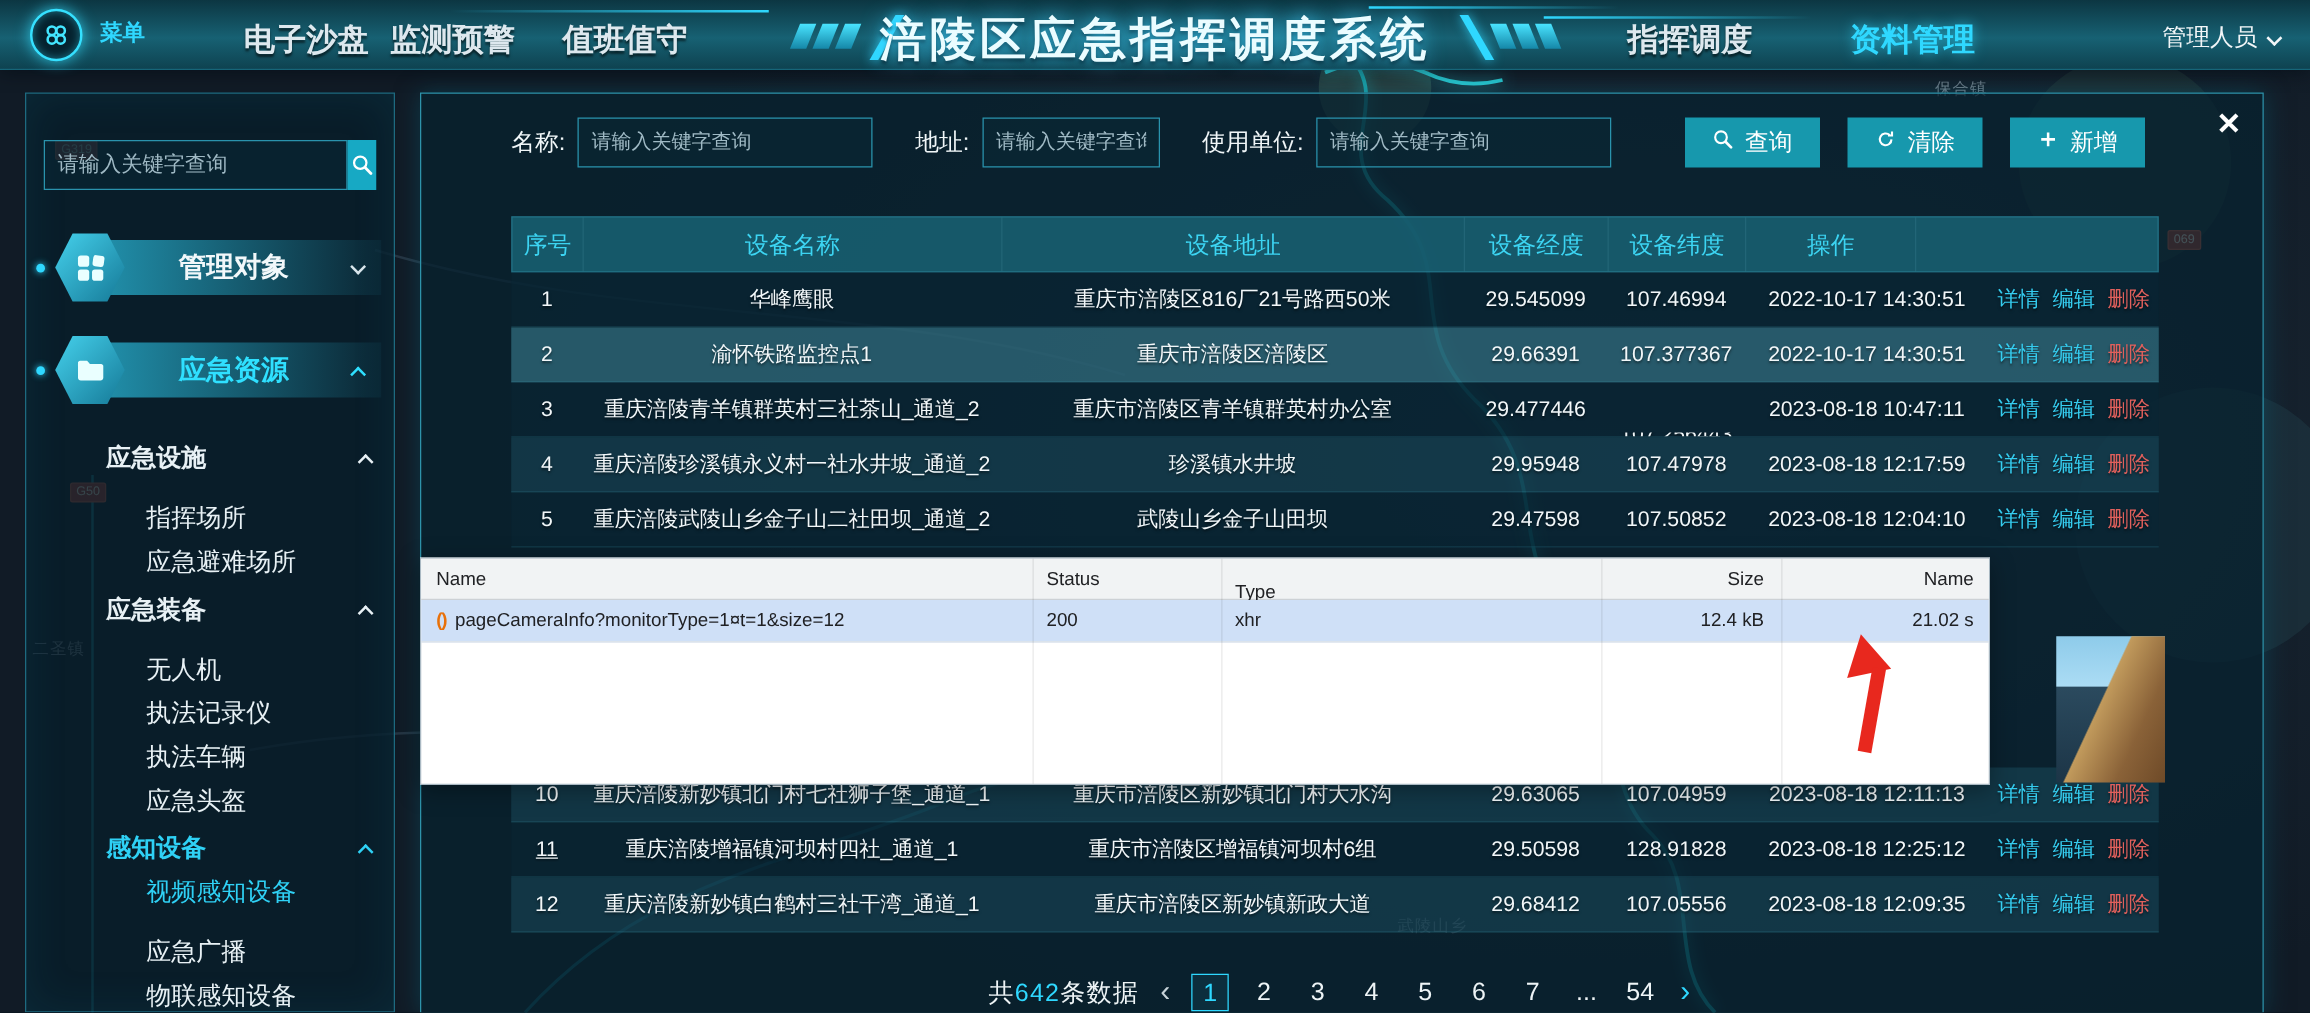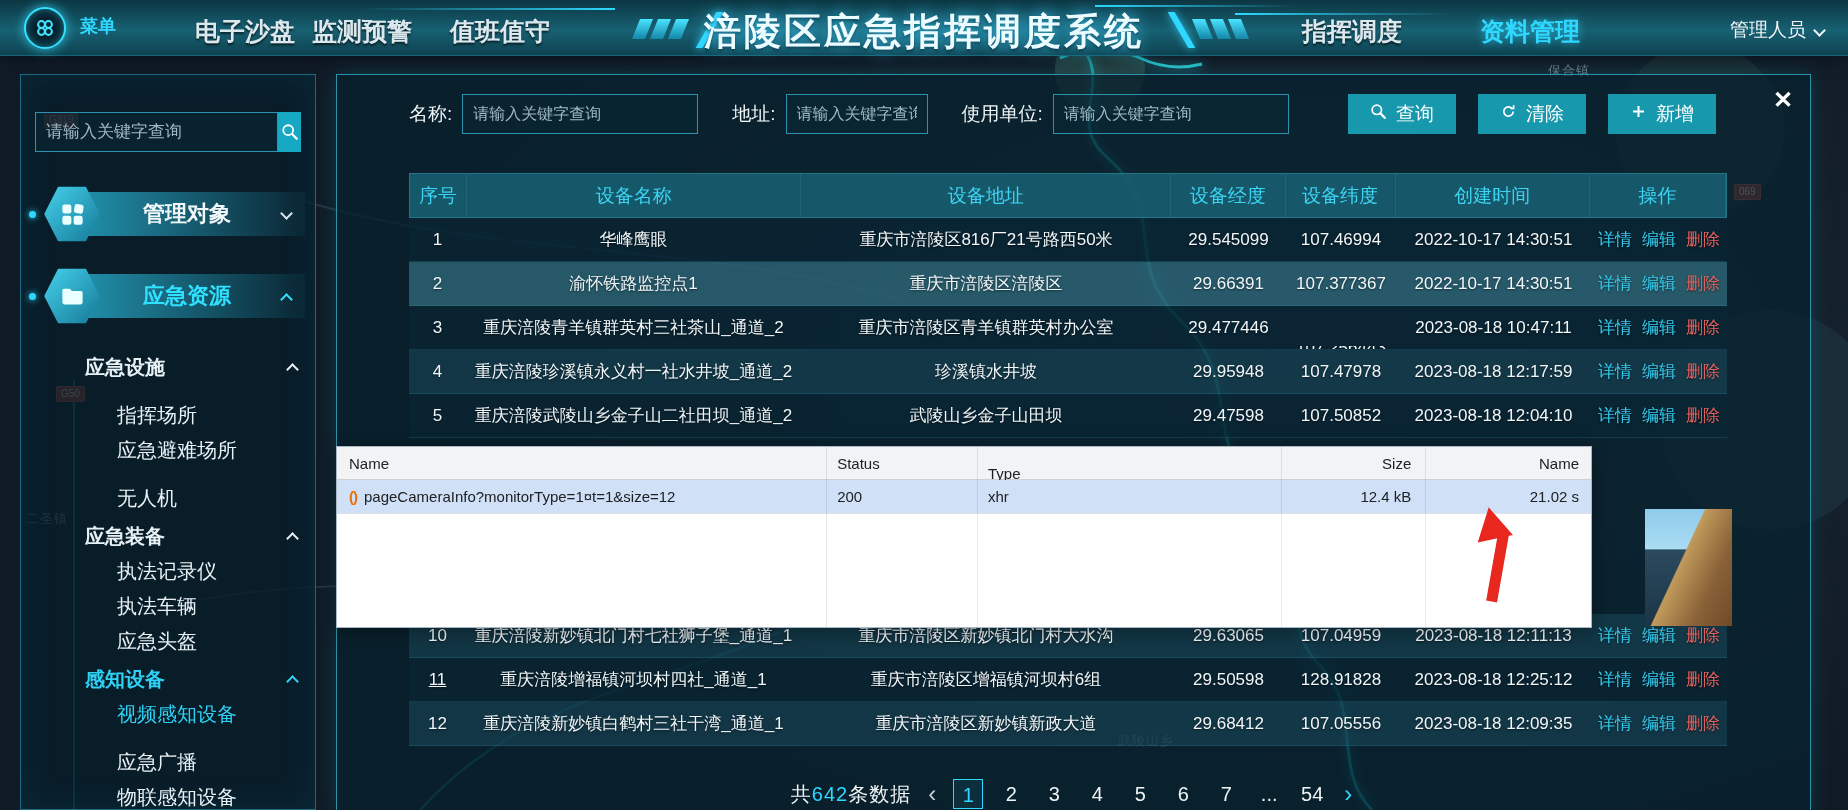--- a/index.html
+++ b/index.html
@@ -232,22 +232,22 @@
             <svg viewBox="0 0 24 24" width="27" height="27">
               <path fill="#eaffff" d="M3 6.5C3 5.7 3.7 5 4.5 5h5l2 2.2h8c.8 0 1.5.7 1.5 1.5V17c0 1.1-.9 2-2 2H5c-1.1 0-2-.9-2-2z"></path>
             </svg>
           </span>
     <span class="b-label">应急资源</span>
     <span class="chev up"></span>
         </div>
         <div class="tree-item lvl1"><span>应急设施</span><span class="chev up"></span></div>
         <div class="tree-item lvl2 first-child"><span>指挥场所</span></div>
         <div class="tree-item lvl2"><span>应急避难场所</span></div>
+        <div class="tree-item lvl1"><span>应急装备</span><span class="chev up"></span></div>
         <div class="tree-item lvl2 first-child"><span>无人机</span></div>
-        <div class="tree-item lvl1"><span>应急装备</span><span class="chev up"></span></div>
         <div class="tree-item lvl2"><span>执法记录仪</span></div>
         <div class="tree-item lvl2"><span>执法车辆</span></div>
         <div class="tree-item lvl2"><span>应急头盔</span></div>
         <div class="tree-item lvl1 active"><span>感知设备</span><span class="chev up"></span></div>
         <div class="tree-item lvl2 active"><span>视频感知设备</span></div>
         <div class="tree-item lvl2 first-child"><span>应急广播</span></div>
         <div class="tree-item lvl2"><span>物联感知设备</span></div>
       </div>
   </aside>
 
@@ -289,21 +289,20 @@
           </button>
         </div>
       </div>
     <div class="table" id="table">
         <div class="thead">
           <div class="cell" style="width: 57px;">序号</div>
           <div class="cell" style="width: 335px;">设备名称</div>
           <div class="cell" style="width: 370px;">设备地址</div>
           <div class="cell" style="width: 115px;">设备经度</div>
           <div class="cell" style="width: 110px;">设备纬度</div>
-          <div class="cell" style="width: 195px;">创建时间</div>
           <div class="cell" style="width: 136px;">操作</div>
         </div>
         <div class="trow">
           <div class="cell" style="width: 57px;">1</div>
           <div class="cell" style="width: 335px;">华峰鹰眼</div>
           <div class="cell" style="width: 370px;">重庆市涪陵区816厂21号路西50米</div>
           <div class="cell" style="width: 115px;">29.545099</div>
           <div class="cell" style="width: 110px;">107.46994</div>
           <div class="cell" style="width: 195px;">2022-10-17 14:30:51</div>
           <div class="cell" style="width: 136px;">

